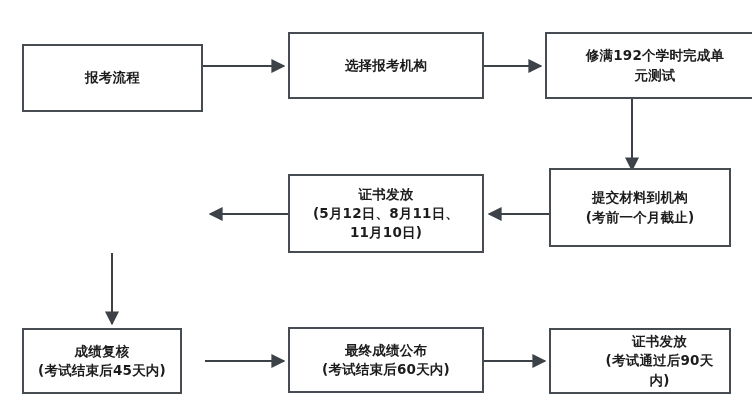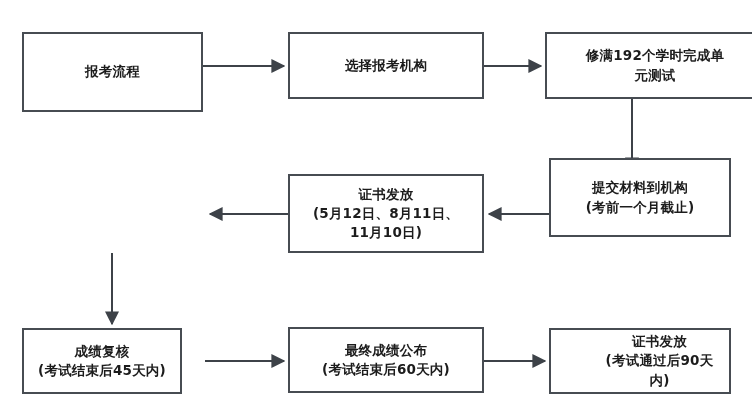--- a/index.html
+++ b/index.html
@@ -38,27 +38,27 @@
   .node-label {
     font-size: 13.5px;
     font-weight: 700;
     color: #1c1c1c;
     line-height: 1.42;
     letter-spacing: 0.2px;
     white-space: pre-line;
     padding: 0 6px;
   }
   
-  #node-apply-process   { left: 22px;  top: 32px;  width: 181px; height: 80px; }
+  #node-apply-process   { left: 22px;  top: 44px;  width: 181px; height: 68px; }
   #node-select-org      { left: 288px; top: 32px;  width: 196px; height: 67px; text-align: center; }
   #node-credit-hours    { left: 545px; top: 32px;  width: 220px; height: 67px; }
   
   #node-machine-score   { left: 22px;  top: 174px; width: 183px; height: 79px; }
   #node-take-exam       { left: 288px; top: 174px; width: 196px; height: 79px; }
-  #node-submit-material { left: 549px; top: 158px; width: 182px; height: 79px; }
+  #node-submit-material { left: 549px; top: 168px; width: 182px; height: 79px; }
   
   #node-score-review    { left: 22px;  top: 328px; width: 160px; height: 66px; }
   #node-final-score     { left: 288px; top: 319px; width: 196px; height: 66px; margin-top: 8px; }
   #node-certificate     { left: 549px; top: 328px; width: 182px; height: 66px; padding-left: 39px; }
 </style>
 </head>
 <body>
 
 <div id="flowchart-canvas">
 

